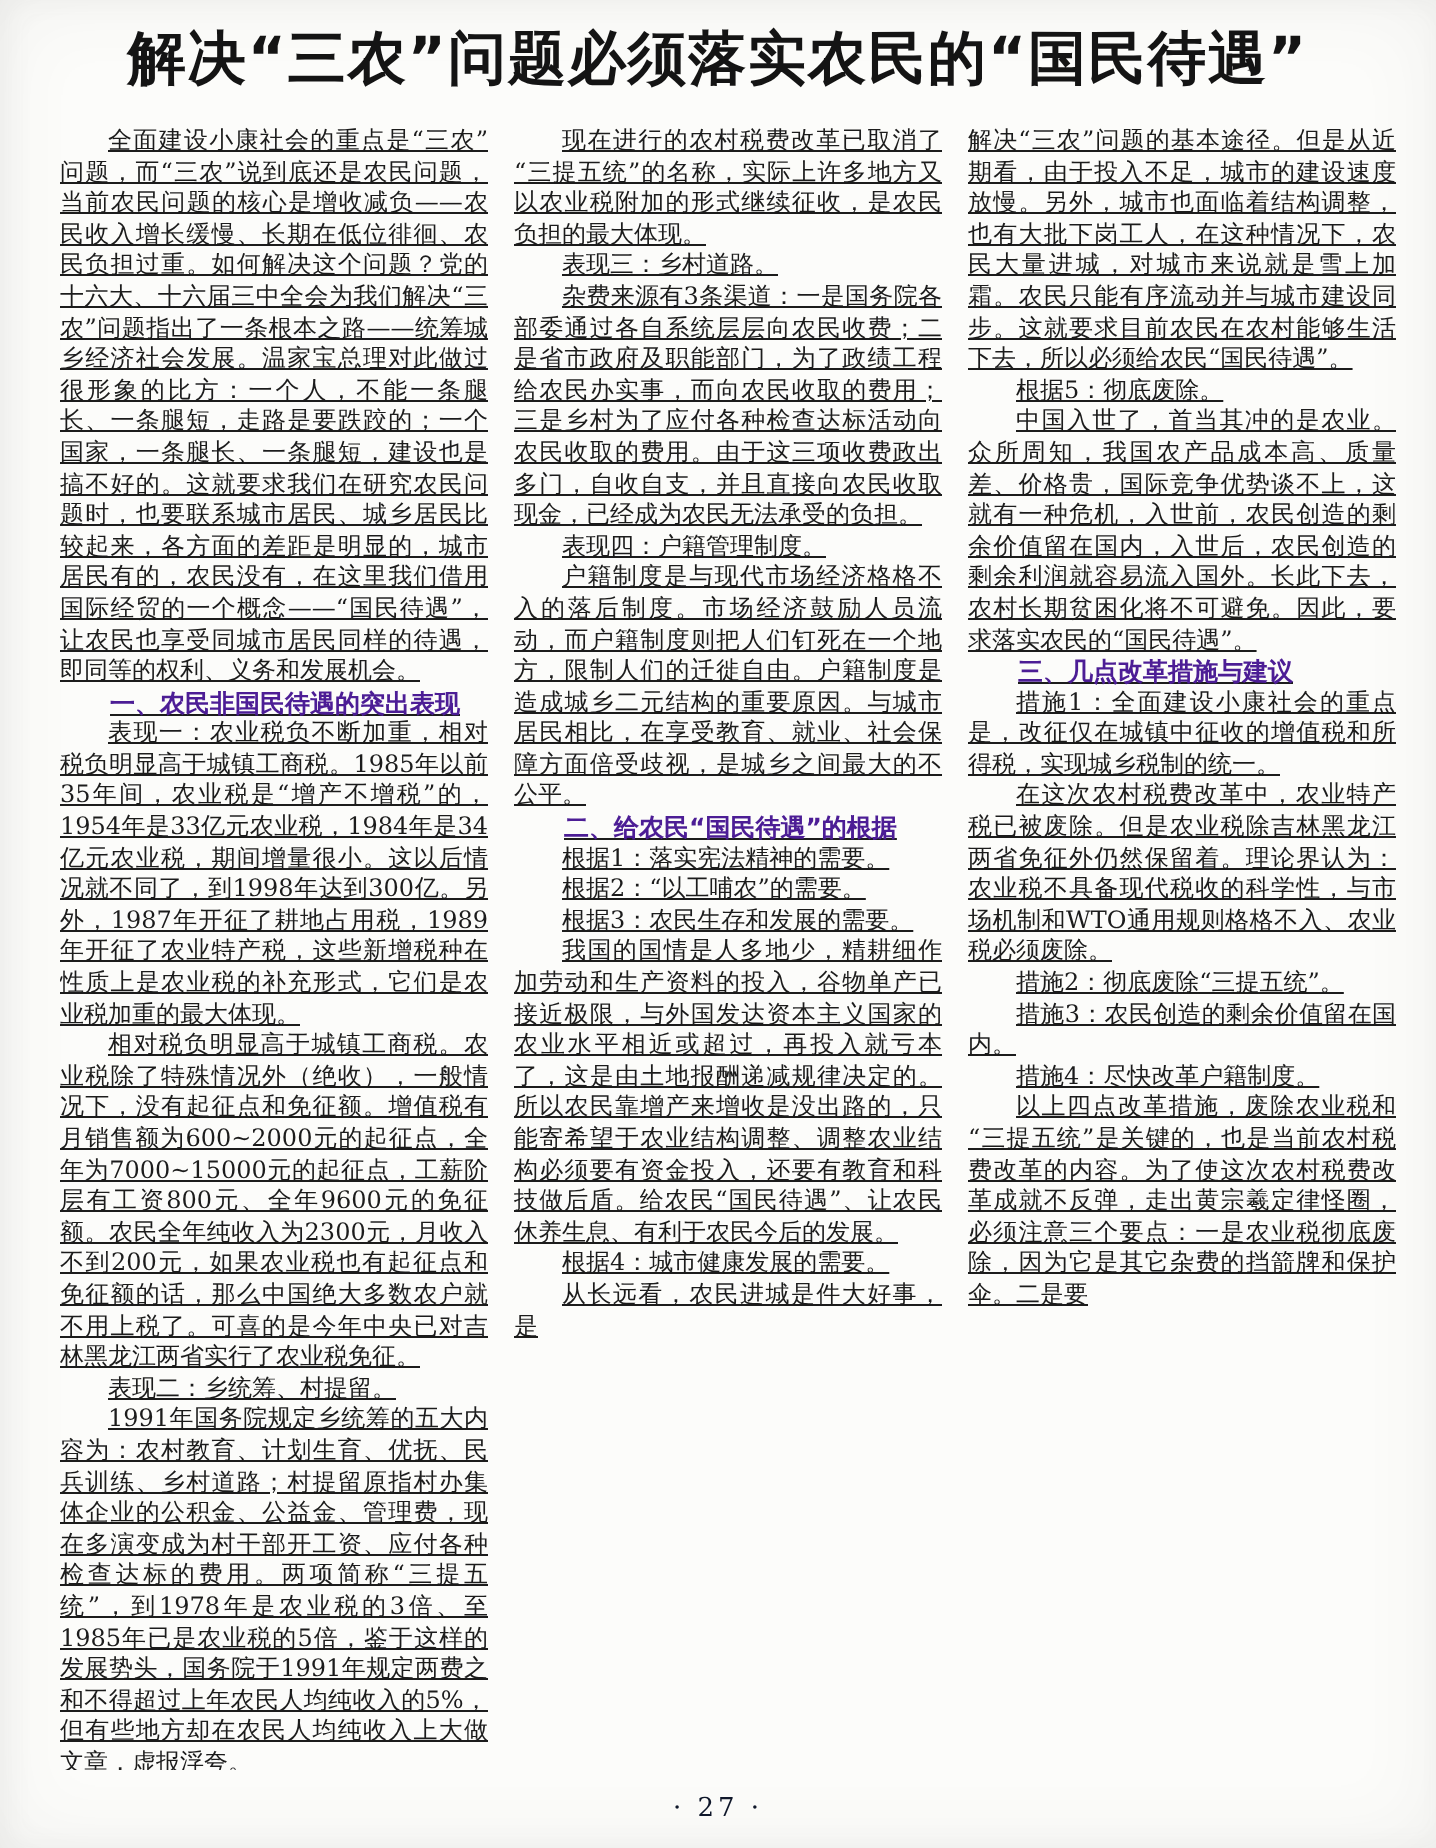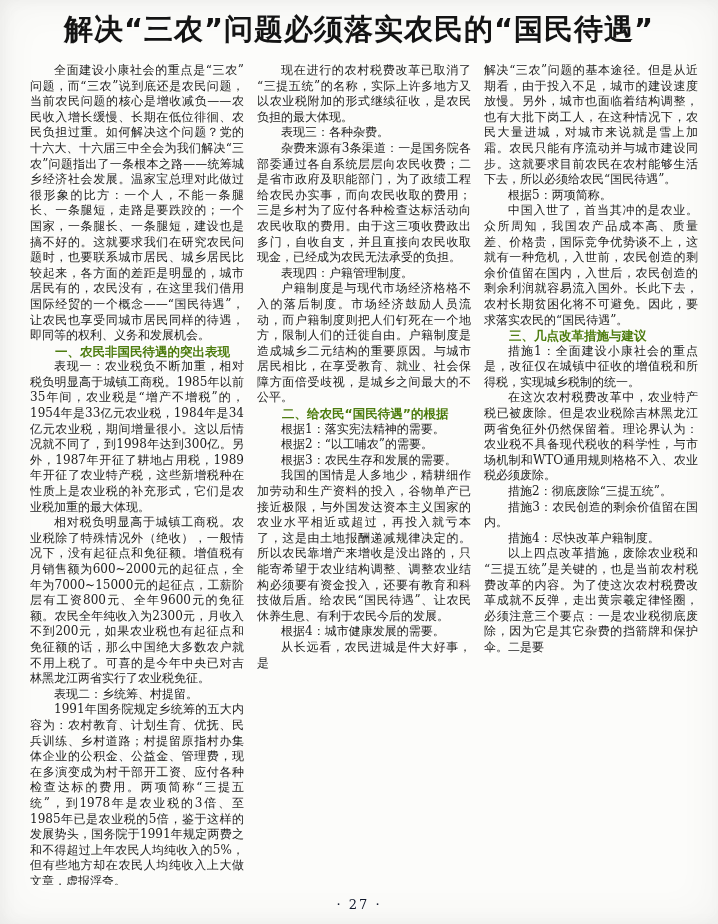--- a/index.html
+++ b/index.html
@@ -38,30 +38,31 @@
     display:flex;
     gap:13px;
   }
   .col{
     flex:1 1 0;
     overflow:hidden;
     text-align:justify;
     color:#1c1c1c;
     font-size:12px;
     line-height:15.6px;
+    text-decoration:underline;
   }
   .col p{margin:0;}
   .col p.p{text-indent:2em;}
   .col p.pc{text-indent:0;}
   .col p.h2{
     text-indent:2em;
     font-family:"DejaVu Sans","Liberation Sans",sans-serif;
     font-weight:bold;
     font-size:12.5px;
-    color:#4d7c0f;
+    color:#4c1d95;
   }
   .page-number{
     position:absolute;
     bottom:12px;
     left:0;
     width:100%;
     text-align:center;
     font-size:13px;
     color:#0f172a;
     letter-spacing:2px;
@@ -77,35 +78,35 @@
     <div class="col">
         <p class="p">全面建设小康社会的重点是“三农”问题，而“三农”说到底还是农民问题，当前农民问题的核心是增收减负——农民收入增长缓慢、长期在低位徘徊、农民负担过重。如何解决这个问题？党的十六大、十六届三中全会为我们解决“三农”问题指出了一条根本之路——统筹城乡经济社会发展。温家宝总理对此做过很形象的比方：一个人，不能一条腿长、一条腿短，走路是要跌跤的；一个国家，一条腿长、一条腿短，建设也是搞不好的。这就要求我们在研究农民问题时，也要联系城市居民、城乡居民比较起来，各方面的差距是明显的，城市居民有的，农民没有，在这里我们借用国际经贸的一个概念——“国民待遇”，让农民也享受同城市居民同样的待遇，即同等的权利、义务和发展机会。</p>
         <p class="h2">一、农民非国民待遇的突出表现</p>
         <p class="p">表现一：农业税负不断加重，相对税负明显高于城镇工商税。1985年以前35年间，农业税是“增产不增税”的，1954年是33亿元农业税，1984年是34亿元农业税，期间增量很小。这以后情况就不同了，到1998年达到300亿。另外，1987年开征了耕地占用税，1989年开征了农业特产税，这些新增税种在性质上是农业税的补充形式，它们是农业税加重的最大体现。</p>
         <p class="p">相对税负明显高于城镇工商税。农业税除了特殊情况外（绝收），一般情况下，没有起征点和免征额。增值税有月销售额为600~2000元的起征点，全年为7000~15000元的起征点，工薪阶层有工资800元、全年9600元的免征额。农民全年纯收入为2300元，月收入不到200元，如果农业税也有起征点和免征额的话，那么中国绝大多数农户就不用上税了。可喜的是今年中央已对吉林黑龙江两省实行了农业税免征。</p>
         <p class="p">表现二：乡统筹、村提留。</p>
         <p class="p">1991年国务院规定乡统筹的五大内容为：农村教育、计划生育、优抚、民兵训练、乡村道路；村提留原指村办集体企业的公积金、公益金、管理费，现在多演变成为村干部开工资、应付各种检查达标的费用。两项简称“三提五统”，到1978年是农业税的3倍、至1985年已是农业税的5倍，鉴于这样的发展势头，国务院于1991年规定两费之和不得超过上年农民人均纯收入的5%，但有些地方却在农民人均纯收入上大做文章，虚报浮夸。</p>
       </div>
     <div class="col">
         <p class="p">现在进行的农村税费改革已取消了“三提五统”的名称，实际上许多地方又以农业税附加的形式继续征收，是农民负担的最大体现。</p>
-        <p class="p">表现三：各种杂费。</p>
+        <p class="p">表现三：乡村道路。</p>
         <p class="p">杂费来源有3条渠道：一是国务院各部委通过各自系统层层向农民收费；二是省市政府及职能部门，为了政绩工程给农民办实事，而向农民收取的费用；三是乡村为了应付各种检查达标活动向农民收取的费用。由于这三项收费政出多门，自收自支，并且直接向农民收取现金，已经成为农民无法承受的负担。</p>
         <p class="p">表现四：户籍管理制度。</p>
         <p class="p">户籍制度是与现代市场经济格格不入的落后制度。市场经济鼓励人员流动，而户籍制度则把人们钉死在一个地方，限制人们的迁徙自由。户籍制度是造成城乡二元结构的重要原因。与城市居民相比，在享受教育、就业、社会保障方面倍受歧视，是城乡之间最大的不公平。</p>
         <p class="h2">二、给农民“国民待遇”的根据</p>
         <p class="p">根据1：落实宪法精神的需要。</p>
         <p class="p">根据2：“以工哺农”的需要。</p>
         <p class="p">根据3：农民生存和发展的需要。</p>
         <p class="p">我国的国情是人多地少，精耕细作加劳动和生产资料的投入，谷物单产已接近极限，与外国发达资本主义国家的农业水平相近或超过，再投入就亏本了，这是由土地报酬递减规律决定的。所以农民靠增产来增收是没出路的，只能寄希望于农业结构调整、调整农业结构必须要有资金投入，还要有教育和科技做后盾。给农民“国民待遇”、让农民休养生息、有利于农民今后的发展。</p>
         <p class="p">根据4：城市健康发展的需要。</p>
         <p class="p">从长远看，农民进城是件大好事，是</p>
       </div>
     <div class="col">
         <p class="pc">解决“三农”问题的基本途径。但是从近期看，由于投入不足，城市的建设速度放慢。另外，城市也面临着结构调整，也有大批下岗工人，在这种情况下，农民大量进城，对城市来说就是雪上加霜。农民只能有序流动并与城市建设同步。这就要求目前农民在农村能够生活下去，所以必须给农民“国民待遇”。</p>
-        <p class="p">根据5：两项简称。</p>
+        <p class="p">根据5：彻底废除。</p>
         <p class="p">中国入世了，首当其冲的是农业。众所周知，我国农产品成本高、质量差、价格贵，国际竞争优势谈不上，这就有一种危机，入世前，农民创造的剩余价值留在国内，入世后，农民创造的剩余利润就容易流入国外。长此下去，农村长期贫困化将不可避免。因此，要求落实农民的“国民待遇”。</p>
         <p class="h2">三、几点改革措施与建议</p>
         <p class="p">措施1：全面建设小康社会的重点是，改征仅在城镇中征收的增值税和所得税，实现城乡税制的统一。</p>
         <p class="p">在这次农村税费改革中，农业特产税已被废除。但是农业税除吉林黑龙江两省免征外仍然保留着。理论界认为：农业税不具备现代税收的科学性，与市场机制和WTO通用规则格格不入、农业税必须废除。</p>
         <p class="p">措施2：彻底废除“三提五统”。</p>
         <p class="p">措施3：农民创造的剩余价值留在国内。</p>
         <p class="p">措施4：尽快改革户籍制度。</p>
         <p class="p">以上四点改革措施，废除农业税和“三提五统”是关键的，也是当前农村税费改革的内容。为了使这次农村税费改革成就不反弹，走出黄宗羲定律怪圈，必须注意三个要点：一是农业税彻底废除，因为它是其它杂费的挡箭牌和保护伞。二是要</p>
       </div>
   </div>

